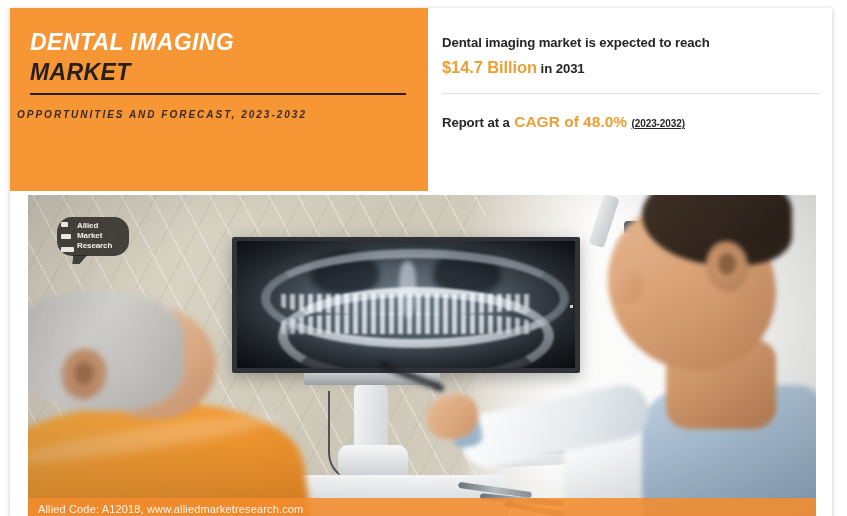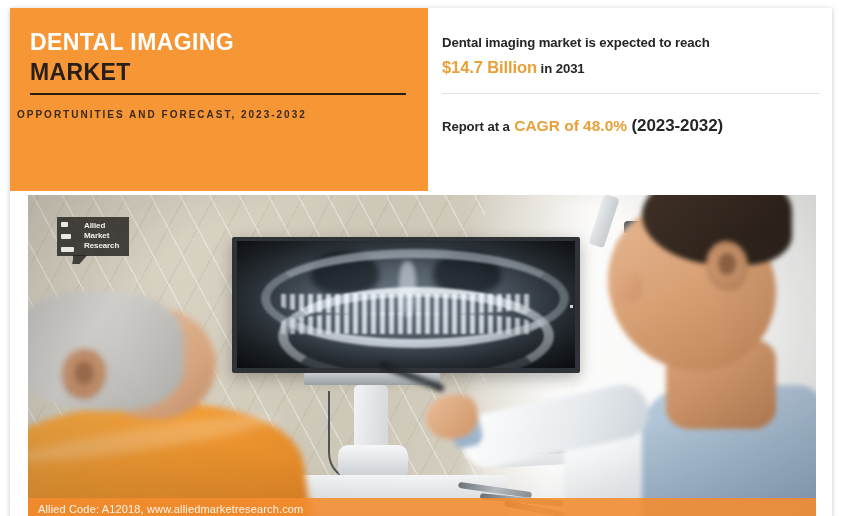--- a/index.html
+++ b/index.html
@@ -29,20 +29,21 @@
   
   .title-panel {
     position: absolute;
     left: 0;
     top: 0;
     width: 494px;
     height: 183px;
     background: #F79635;
     box-sizing: border-box;
     padding: 20px 22px 0 20px;
+    font-style: italic;
   }
   .title-line {
     font-size: 23px;
     font-weight: bold;
     letter-spacing: 0.4px;
     line-height: 1.30;
     margin: 0;
   }
   .title-line.light { color: #ffffff; }
   .title-line.dark  { color: #261f1c; }
@@ -86,21 +87,21 @@
     color: #262626;
     line-height: 1.64;
     letter-spacing: -0.1px;
   }
   .stat-accent {
     color: #E8A038;
     font-weight: bold;
   }
   .stat-accent.big { font-size: 16.5px; }
   .stat-accent.mid { font-size: 15.5px; }
-  .stat-tail { font-size: 17px; }
+  .stat-tail { font-size: 10px; text-decoration: underline; }
 
   .stats-rule {
     position: absolute;
     left: 14px;
     right: 12px;
     top: 85px;
     height: 1px;
     background: #e2e2e2;
   }
   .stat-block-2 {
@@ -496,24 +497,24 @@
   
   .amr-logo {
     position: absolute;
     left: 29px;
     top: 22px;
     width: 72px;
   }
   .amr-bubble {
     position: relative;
     background: rgba(32,30,28,0.80);
-    border-radius: 0;
+    border-radius: 15px;
     padding: 4px 5px 4px 4px;
     display: flex;
-    gap: 10px;
+    gap: 3px;
   }
   .amr-bars {
     display: flex;
     flex-direction: column;
     justify-content: space-between;
     gap: 2px;
     padding-top: 1px;
   }
   .amr-bars i {
     display: block;

